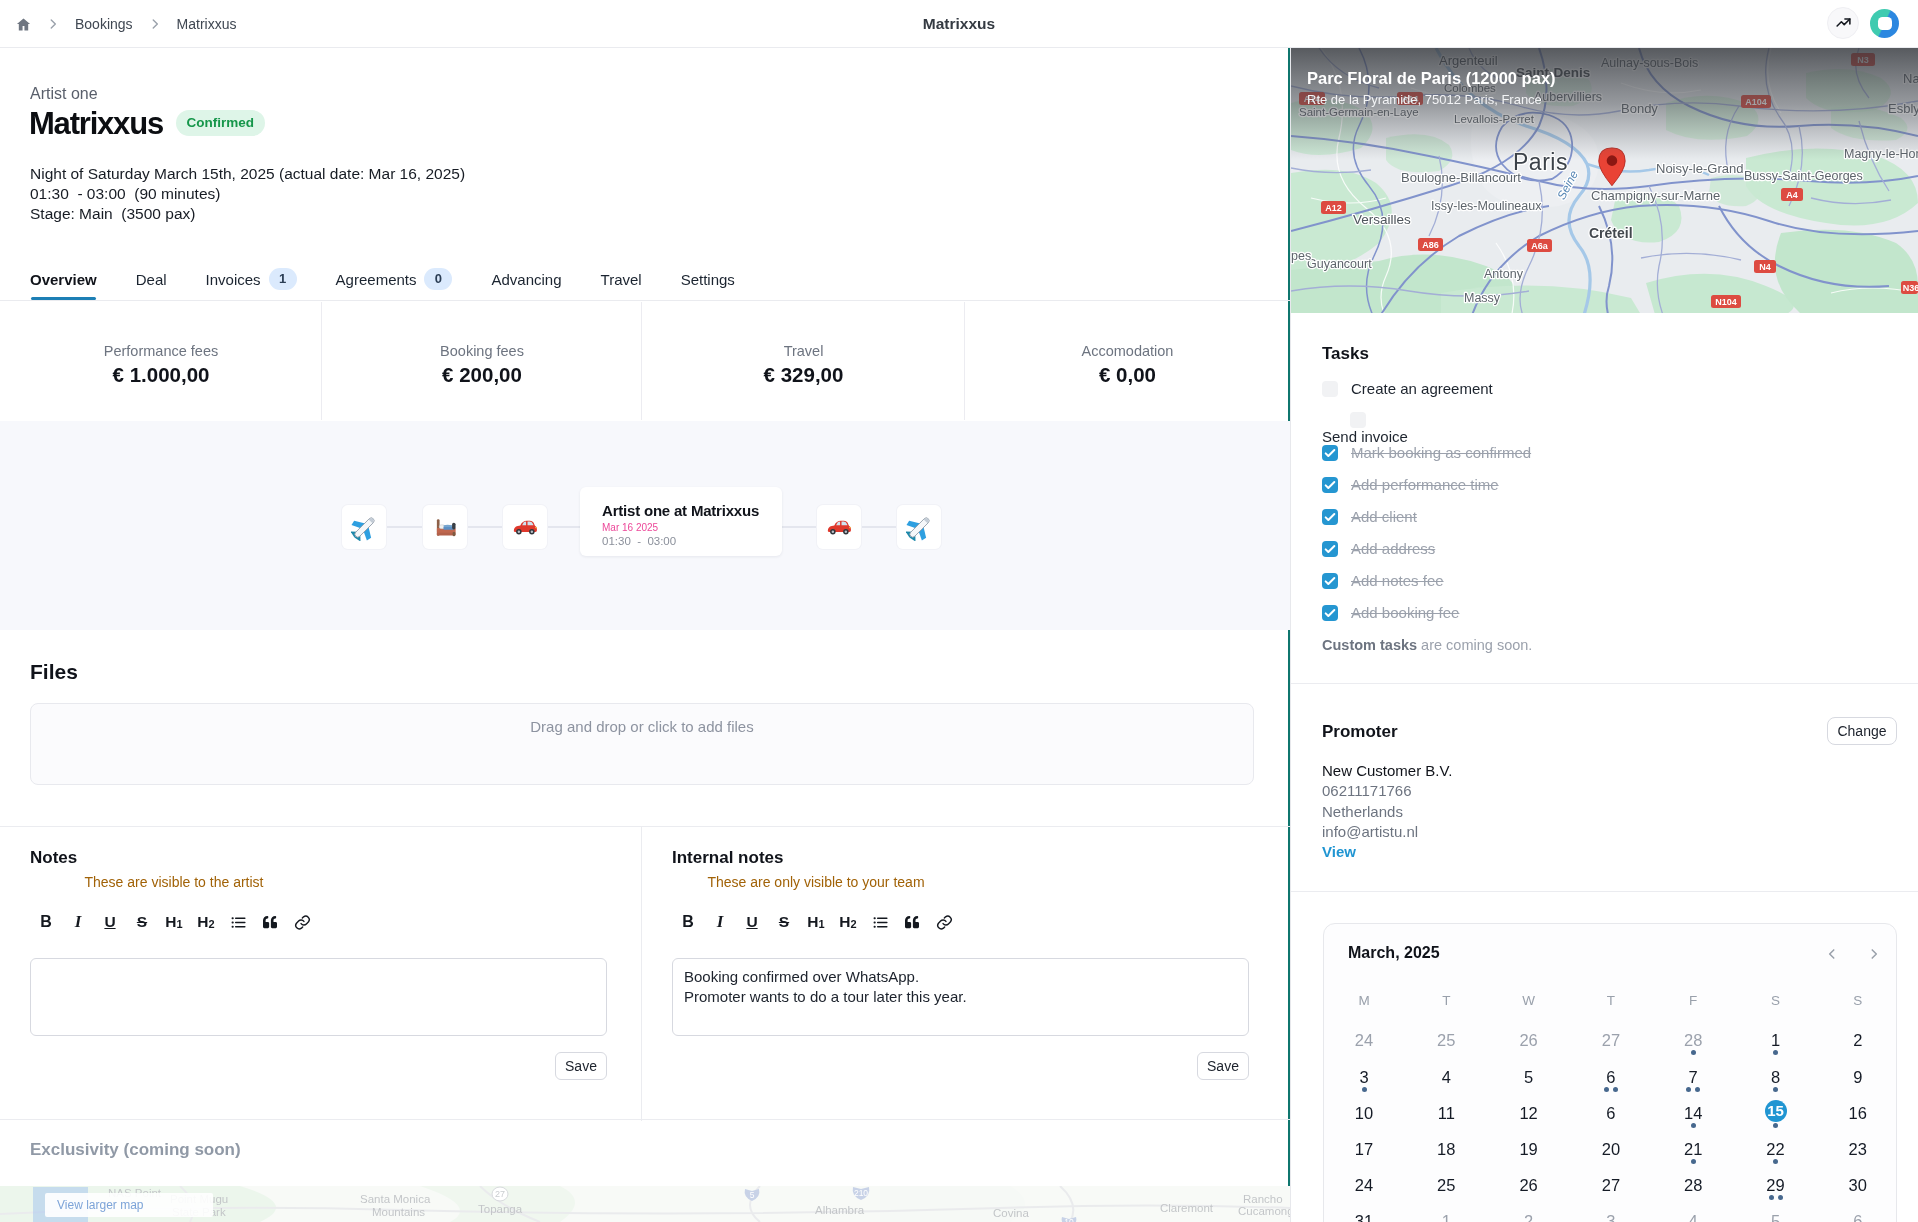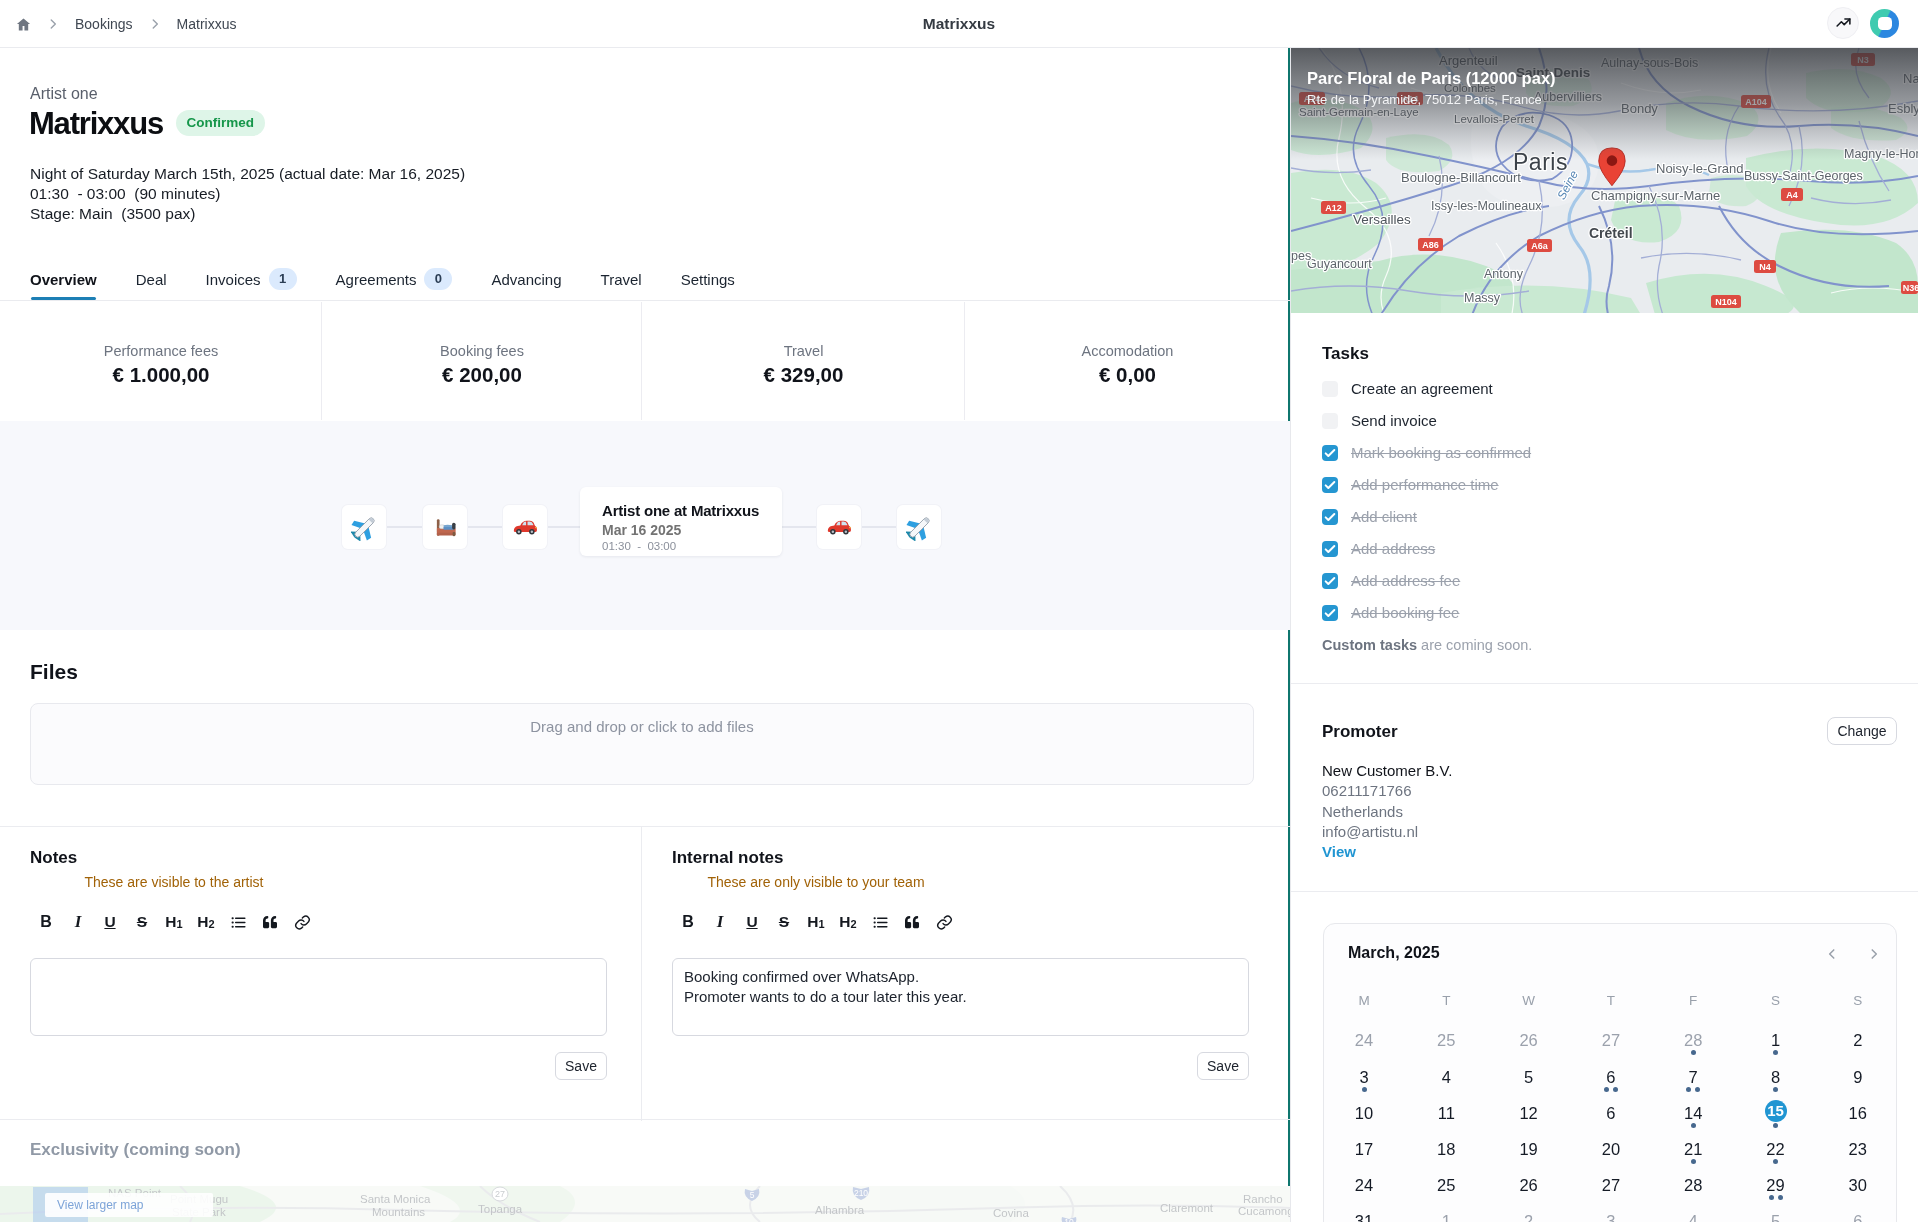--- a/index.html
+++ b/index.html
@@ -24,21 +24,21 @@
 .statcell { position:absolute; top:254px; height:118px; text-align:center; }
 .statcell .lab { font-size:14.5px; color:#6d7480; margin-top:41px; }
 .statcell .val { font-size:20.5px; font-weight:700; color:#10131a; margin-top:4px; }
 .vline { position:absolute; top:254px; height:118px; width:1px; background:#ececf1; }
 
 #tl { position:absolute; left:0; top:373px; width:1290px; height:209px; background:#f7f8fc; }
 .tlline { position:absolute; top:105px; height:2px; background:#e4e6ee; }
 .tlbox { position:absolute; top:84px; width:44px; height:44px; background:#fff; border-radius:6px; box-shadow:0 0 0 1px #f1f2f7; display:flex; align-items:center; justify-content:center; }
 #tlcard { position:absolute; left:580px; top:66px; width:202px; height:69px; background:#fff; border-radius:6px; box-shadow:0 1px 3px rgba(30,35,60,.08); padding:15px 0 0 22px; }
 #tlcard .t1 { font-size:15px; letter-spacing:-0.2px; font-weight:700; color:#10131a; }
-#tlcard .t2 { font-size:14px; color:#737373; margin-top:3px;font-weight:bold; }
+#tlcard .t2 { font-size:10px; color:#ec4899; margin-top:3px; }
 #tlcard .t3 { font-size:11.5px; color:#8b909b; margin-top:2px; }
 
 #files-h { position:absolute; left:30px; top:612px; font-size:21px; font-weight:700; color:#10131a; }
 #filebox { position:absolute; left:30px; top:655px; width:1224px; height:82px; border:1px solid #e8e9ee; border-radius:8px; background:#fbfbfd; overflow:hidden; }
 #filerow { height:37px; background:#fdfdfe; border-bottom:1px solid #f0f1f5; display:flex; align-items:center; padding-left:19px; font-size:15px; color:#252b35; }
 #dropzone { height:44px; display:flex; align-items:center; justify-content:center; font-size:15px; color:#8d93a0; }
 
 #notes-wrap { position:absolute; left:0; top:778px; width:1290px; height:294px; border-top:1px solid #ebecf0; border-bottom:1px solid #ebecf0; }
 #notes-div { position:absolute; left:641px; top:0; width:1px; height:294px; background:#ebecf0; }
 .nh { font-size:17px; font-weight:700; color:#10131a; }
@@ -434,21 +434,21 @@
 </g>
 <rect width="627" height="112" fill="url(#topfade)"></rect>
 <text x="16" y="36" font-family="Liberation Sans, sans-serif" font-size="16.5" font-weight="bold" fill="#ffffff">Parc Floral de Paris (12000 pax)</text>
 <text x="16" y="56" font-family="Liberation Sans, sans-serif" font-size="13" fill="#f2f3f5">Rte de la Pyramide, 75012 Paris, France</text>
 </svg></div>
   <div class="side-h abs" style="left:31px; top:296px;">Tasks</div>
   <div class="task" style="top:332px;">
       <span class="cb"></span>
       <span class="txt">Create an agreement</span>
     </div>
-  <div class="task" style="top:364px;">
+  <div class="task" style="top:364px;flex-direction:column;">
       <span class="cb"></span>
       <span class="txt">Send invoice</span>
     </div>
   <div class="task" style="top:396px;">
       <span class="cb on"><svg width="16" height="16" viewBox="0 0 24 24" fill="none" stroke="#fff" stroke-width="3" stroke-linecap="round" stroke-linejoin="round">
           <path d="M5.5 12.5l4 4 9-9"></path>
         </svg></span>
       <span class="txt done">Mark booking as confirmed</span>
     </div>
   <div class="task" style="top:428px;">
@@ -466,21 +466,21 @@
   <div class="task" style="top:492px;">
       <span class="cb on"><svg width="16" height="16" viewBox="0 0 24 24" fill="none" stroke="#fff" stroke-width="3" stroke-linecap="round" stroke-linejoin="round">
           <path d="M5.5 12.5l4 4 9-9"></path>
         </svg></span>
       <span class="txt done">Add address</span>
     </div>
   <div class="task" style="top:524px;">
       <span class="cb on"><svg width="16" height="16" viewBox="0 0 24 24" fill="none" stroke="#fff" stroke-width="3" stroke-linecap="round" stroke-linejoin="round">
           <path d="M5.5 12.5l4 4 9-9"></path>
         </svg></span>
-      <span class="txt done">Add address fee</span>
+      <span class="txt done">Add notes fee</span>
     </div>
   <div class="task" style="top:556px;">
       <span class="cb on"><svg width="16" height="16" viewBox="0 0 24 24" fill="none" stroke="#fff" stroke-width="3" stroke-linecap="round" stroke-linejoin="round">
           <path d="M5.5 12.5l4 4 9-9"></path>
         </svg></span>
       <span class="txt done">Add booking fee</span>
     </div>
   <div class="abs" style="left:31px; top:589px; font-size:14.5px; color:#9ba1ac;"><b style="color:#6d7480;">Custom tasks</b> are coming soon.</div>
   <div class="abs" style="left:0; top:635px; width:627px; height:1px; background:#ebecf0;"></div>
 

